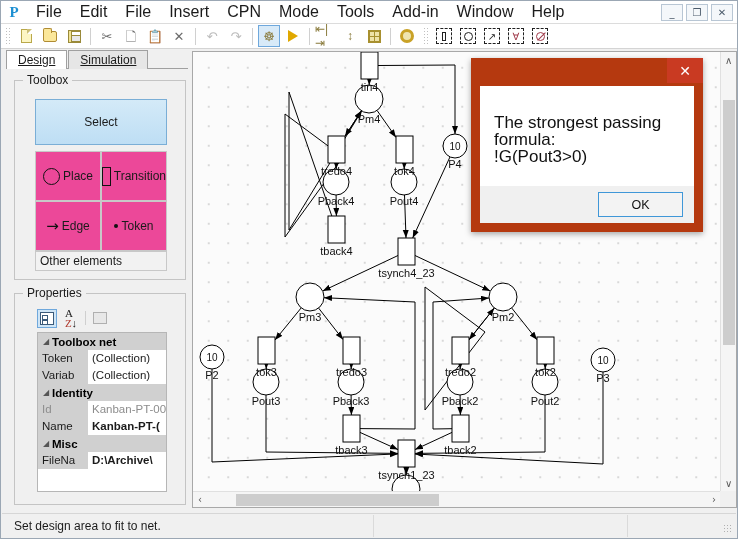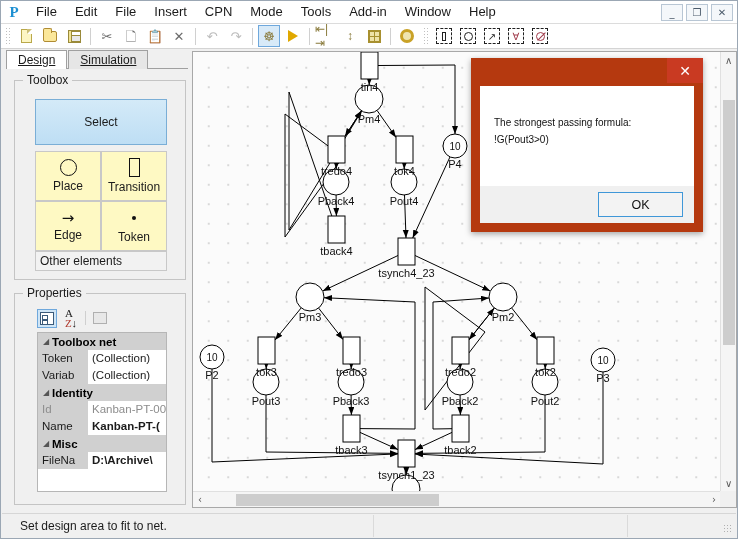--- a/index.html
+++ b/index.html
@@ -27,21 +27,21 @@
     display: flex; align-items: center;
   }
   .applogo {
     width: 26px; height: 23px;
     display: flex; align-items: center; justify-content: center;
     color: #1e90d2; font-weight: bold; font-size: 15px;
     font-family: "Liberation Serif", serif;
   }
   .menuitem {
     padding: 3px 9px 4px 9px;
-    font-size: 13px; color: #1b1b1b;
+    font-size: 16px; color: #1b1b1b;
     cursor: default; white-space: nowrap;
   }
   .wincontrols {
     position: absolute; right: 4px; top: 3px;
     display: flex; gap: 3px;
   }
   .winbtn {
     width: 22px; height: 17px;
     border: 1px solid #b8c6d4;
     background: #f4f7fa;
@@ -128,22 +128,22 @@
 
   .tool-select {
     position: absolute; left: 20px; top: 18px; width: 132px; height: 46px;
     background: linear-gradient(#d4eaf8, #bedef4);
     border: 1px solid #7aaed6;
     display: flex; align-items: center; justify-content: center;
     font-size: 12px; color: #1b1b1b;
   }
   .toolcell {
     position: absolute; width: 66px; height: 50px;
-    background: #fef9c3; border: 1px solid #c8c8c8;
-    display: flex; flex-direction: column; align-items: center; justify-content: center;
+    background: #ec4899; border: 1px solid #c8c8c8;
+    display: flex; align-items: center; justify-content: center;
     font-size: 12px; color: #1b1b1b; gap: 3px;
   }
   .toolcell .shape-circle { width: 17px; height: 17px; border: 1.4px solid #111; border-radius: 50%; }
   .toolcell .shape-rect { width: 11px; height: 19px; border: 1.4px solid #111; }
   .toolcell .shape-arrow { font-size: 15px; line-height: 14px; color:#111; font-family:"DejaVu Sans", sans-serif;}
   .toolcell .shape-dot { width: 4px; height: 4px; border-radius: 50%; background: #111; margin-top: 7px; margin-bottom: 7px;}
   .tool-other {
     position: absolute; left: 20px; top: 170px; width: 132px; height: 20px;
     background: #f2f2f2; border: 1px solid #c8c8c8;
     display: flex; align-items: center; padding-left: 4px;
@@ -224,40 +224,40 @@
     background: #c93a22; color: #ffffff;
     display: flex; align-items: center; justify-content: center;
     font-size: 14px; font-family: "DejaVu Sans", sans-serif;
   }
   .dlg-body {
     position: absolute; left: 9px; top: 28px; width: 214px; height: 100px;
     background: #ffffff;
   }
   .dlg-msg {
     position: absolute; left: 14px; top: 28px; width: 190px;
-    font-size: 10px; color: #111; line-height: 17px;
+    font-size: 17px; color: #111; line-height: 17px;
   }
   .dlg-foot {
     position: absolute; left: 9px; top: 128px; width: 214px; height: 37px;
     background: #f0f0f0;
   }
   .dlg-ok {
     position: absolute; right: 11px; top: 6px; width: 85px; height: 25px;
     background: #f3f3f3; border: 1.5px solid #3f97d8;
     display: flex; align-items: center; justify-content: center;
     font-size: 12.5px; color: #111;
   }
 
   
   .statusbar {
     position: absolute; left: 1px; bottom: 1px; width: 734px; height: 24px;
     background: #f0f0f0; border-top: 1px solid #d6d6d6;
     display: flex; align-items: center;
   }
-  .st-cell { height: 22px; display: flex; align-items: center; padding-left: 18px; font-size: 12px; color: #1b1b1b; }
+  .st-cell { height: 22px; display: flex; align-items: center; padding-left: 12px; font-size: 12px; color: #1b1b1b; }
   .st-cell.a { width: 372px; border-right: 1px solid #dadada; }
   .st-cell.b { width: 254px; border-right: 1px solid #dadada; }
   .st-cell.c { flex: 1; }
   .grip {
     position: absolute; right: 3px; bottom: 3px; width: 10px; height: 10px;
     background-image: radial-gradient(#b0b0b0 40%, transparent 41%);
     background-size: 3px 3px;
   }
 </style>
 </head>

